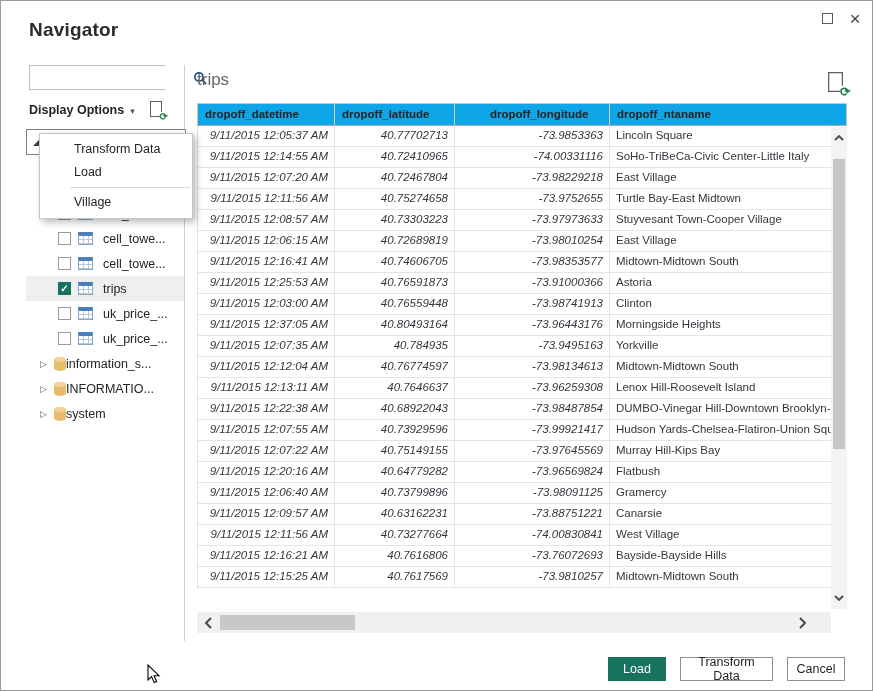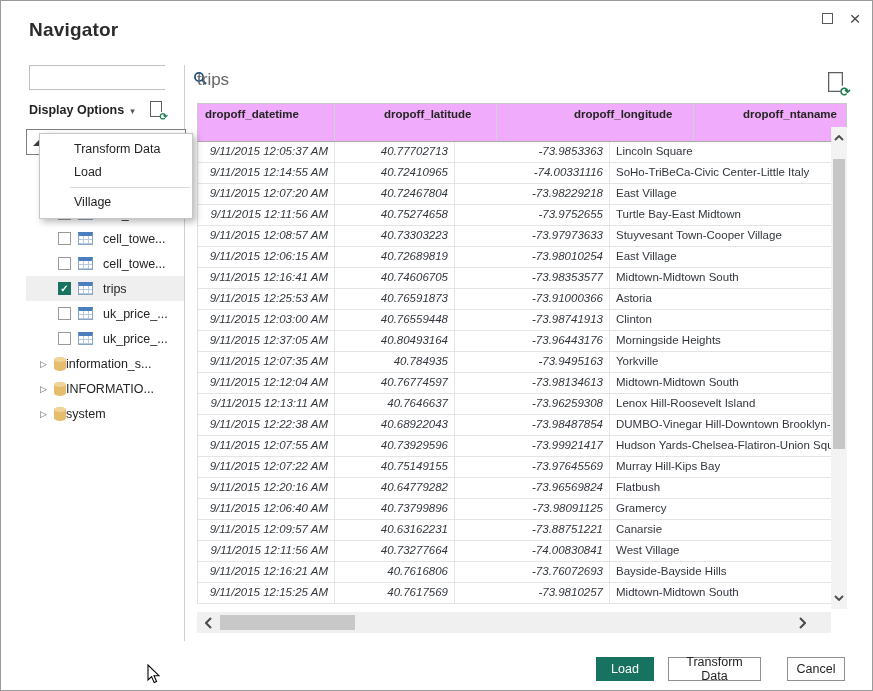--- a/index.html
+++ b/index.html
@@ -57,21 +57,21 @@
   .ctx-menu { position:absolute; left:38px; top:132px; width:154px; background:#fff;
               border:1px solid #c6c6c6; box-shadow:3px 3px 7px rgba(0,0,0,.28); z-index:50; padding:4px 0; }
   .ctx-item { height:23px; line-height:23px; padding-left:34px; font-size:12.5px; color:#252423; cursor:default; }
   .ctx-sep { height:1px; background:#d9d9d9; margin:3px 2px 3px 30px; }
 
   
   .preview-title { position:absolute; left:196px; top:69px; font-size:17px; color:#666; }
   .preview-refresh { position:absolute; left:827px; top:71px; transform:scale(1.25); transform-origin:top left; }
 
   .grid { position:absolute; left:196px; top:102px; width:650px; }
-  .grid-head { display:flex; height:39px; background:#f0abfc; border:1px solid #c8c8c8; border-bottom:1px solid #a9a9a9;gap:42px; }
+  .grid-head { display:flex; height:23px; background:#0ea5e9; border:1px solid #c8c8c8; border-bottom:1px solid #a9a9a9; }
   .th { font-size:11.5px; font-weight:700; color:#252423; padding:4px 6px 0 7px; border-right:1px solid #d2d2d2; overflow:hidden; white-space:nowrap; }
   .th:last-child { border-right:none; }
   .grid-body { border-left:1px solid #e0e0e0; }
   .tr { display:flex; height:21px; border-bottom:1px solid #e4e4e4; background:#fff; }
   .td { font-size:11.5px; color:#32373d; padding:3px 6px 0 6px; border-right:1px solid #e4e4e4; overflow:hidden; white-space:nowrap; }
   .td.num { text-align:right; font-style:italic; }
   .c0 { width:137px; flex:none; }
   .c1 { width:120px; flex:none; }
   .c2 { width:127px; flex:none;margin-left:28px; }
   .c3 { flex:1; min-width:0; border-right:none; }
@@ -86,21 +86,21 @@
   .hscroll .chev { width:22px; height:21px; display:flex; align-items:center; justify-content:center; flex:none; }
   .hthumb { position:absolute; left:23px; top:3px; width:135px; height:15px; background:#c8c8c8; }
   .hscroll .chev.right { position:absolute; right:18px; }
   svg.chev-svg { display:block; }
 
   
   .footer { position:absolute; right:27px; top:656px; display:flex; gap:14px; }
   .btn { height:24px; font-size:12.5px; font-family:inherit; background:#fff; border:1px solid #8f8f8f;
          color:#252423; padding:0 12px; cursor:default; display:flex; align-items:center; justify-content:center; }
   .btn.primary { background:#17735f; border-color:#17735f; color:#fff; width:58px; }
-  .btn.transform { width:93px; } .btn.cancel { width:58px;margin-left:12px; }
+  .btn.transform { width:93px; } .btn.cancel { width:58px; }
 
   
   .cursor { position:absolute; left:146px; top:663px; z-index:100; }
 </style>
 </head>
 <body>
 
 <div class="dialog">
 
   <div class="win-title">Navigator</div>

